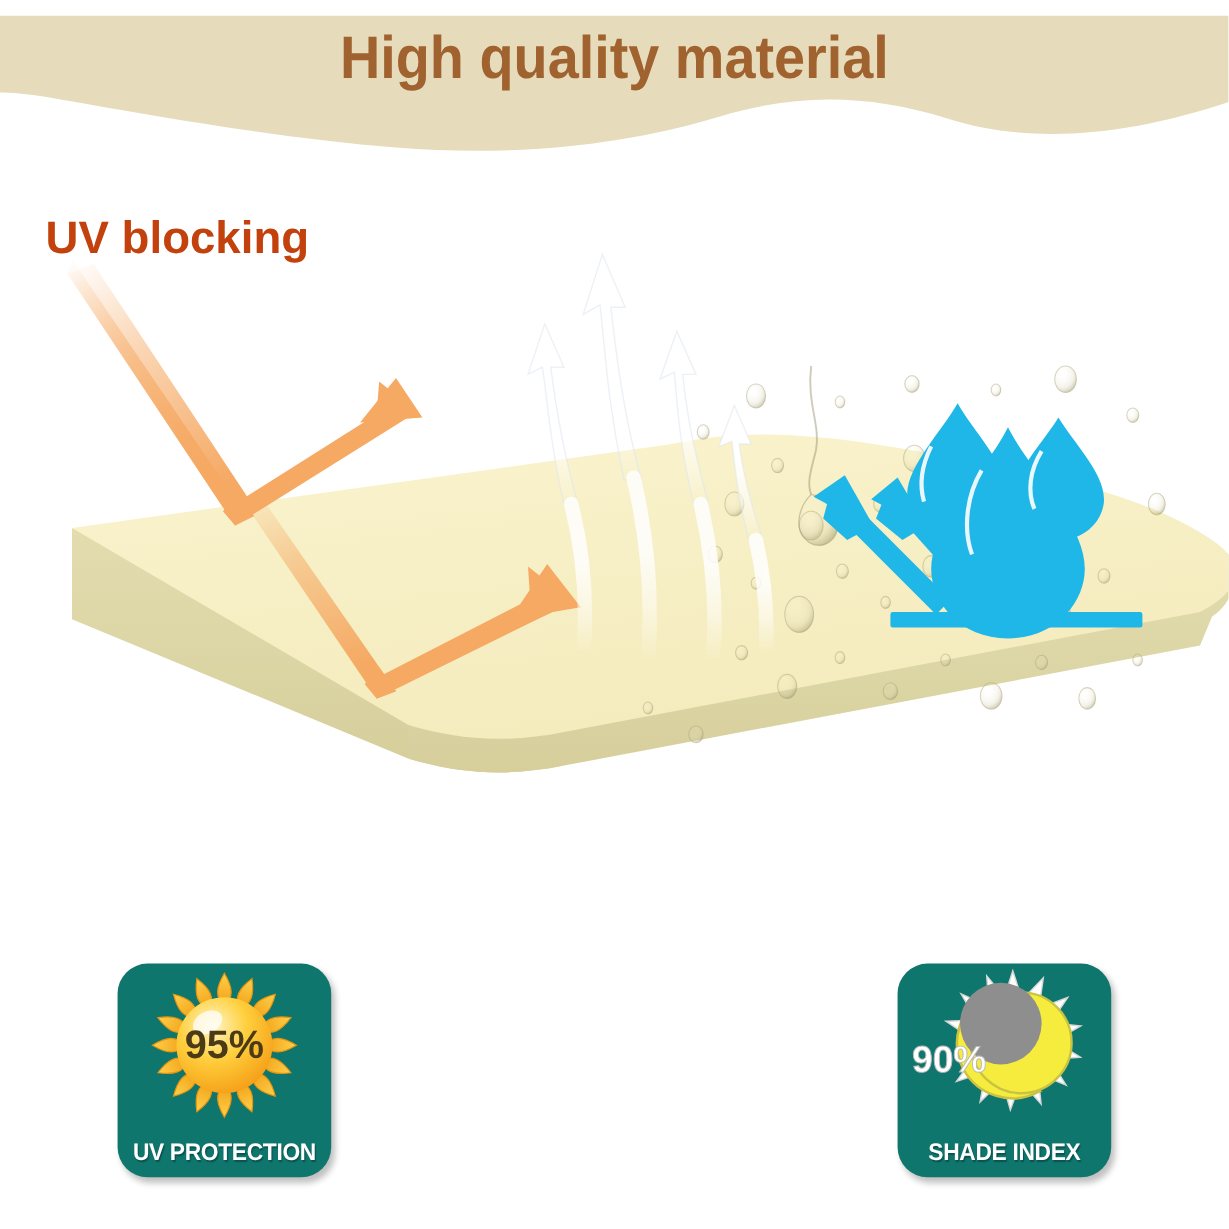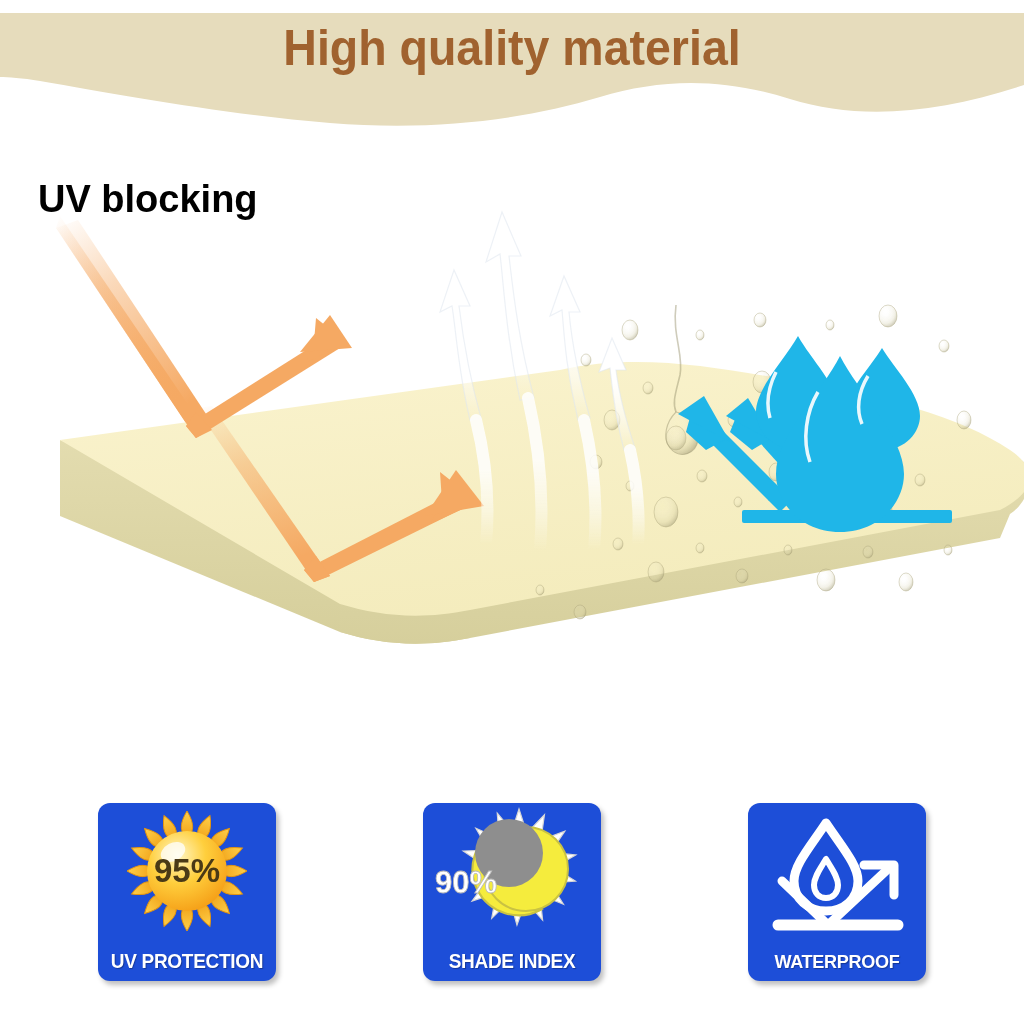--- a/index.html
+++ b/index.html
@@ -37,21 +37,21 @@
     letter-spacing: 0px;
     color: #a0622f;
     transform: scaleX(0.93);
   }
 
   
   .section-heading {
     position: absolute;
     font-weight: bold;
     font-size: 38px;
-    color: #000000;
+    color: #c2410c;
     white-space: nowrap;
   }
   #uv-heading { left: 38px; top: 178px; }
   #wp-heading { left: 637px; top: 178px; }
 
   
   #illustration {
     position: absolute;
     left: 0; top: 120px;
     width: 1024px;
@@ -65,22 +65,22 @@
     top: 803px;
     width: 828px;
     height: 180px;
     display: flex;
     justify-content: space-between;
   }
   .badge {
     position: relative;
     width: 178px;
     height: 178px;
-    border-radius: 12px;
-    background: #1d4ed8;
+    border-radius: 25px;
+    background: #0f766e;
     box-shadow: 3px 4px 5px rgba(0,0,0,0.25);
     overflow: hidden;
   }
   .badge-icon {
     position: absolute;
     left: 0; top: 4px;
     width: 178px;
     height: 130px;
   }
   .badge-label {
@@ -434,34 +434,15 @@
 
         <path d="M96,18 C72,18 52,38 52,62 C52,86 72,106 96,106
                  C80,96 70,80 70,62 C70,44 80,28 96,18 Z" transform="rotate(-28 96 62) scale(1.05) translate(-5,-3)" fill="#f5ec3d" stroke="#c9c243" stroke-width="2"></path>
         <circle cx="103" cy="62" r="42" fill="#f5ec3d" stroke="#c9c243" stroke-width="2"></circle>
         <circle cx="86" cy="46" r="34" fill="#8e8e8e"></circle>
         <text x="43" y="86" text-anchor="middle" font-family="Liberation Sans, sans-serif" font-weight="bold" font-size="31" fill="#ffffff" stroke="#b9b9b9" stroke-width="0.8">90%</text>
       </svg>
       <div class="badge-label">SHADE INDEX</div>
     </div>
 
-    <div class="badge">
-      <svg class="badge-icon" viewBox="0 0 178 130">
-        <g fill="none" stroke="#ffffff" stroke-width="9" stroke-linecap="round" stroke-linejoin="round">
-
-          <path d="M78,16 C62,40 46,58 46,74 C46,92 60,104 78,104
-                   C96,104 110,92 110,74 C110,58 94,40 78,16 Z"></path>
-
-          <path d="M78,52 C72,62 66,70 66,78 C66,86 71,91 78,91
-                   C85,91 90,86 90,78 C90,70 84,62 78,52 Z" stroke-width="6"></path>
-
-          <path d="M34,74 L80,118 L140,62"></path>
-
-          <path d="M116,58 L146,58 L146,88"></path>
-
-          <path d="M30,118 L150,118" stroke-width="11"></path>
-        </g>
-      </svg>
-      <div class="badge-label small">WATERPROOF</div>
-    </div>
 
   </div>
 </div>
 
 </body></html>

